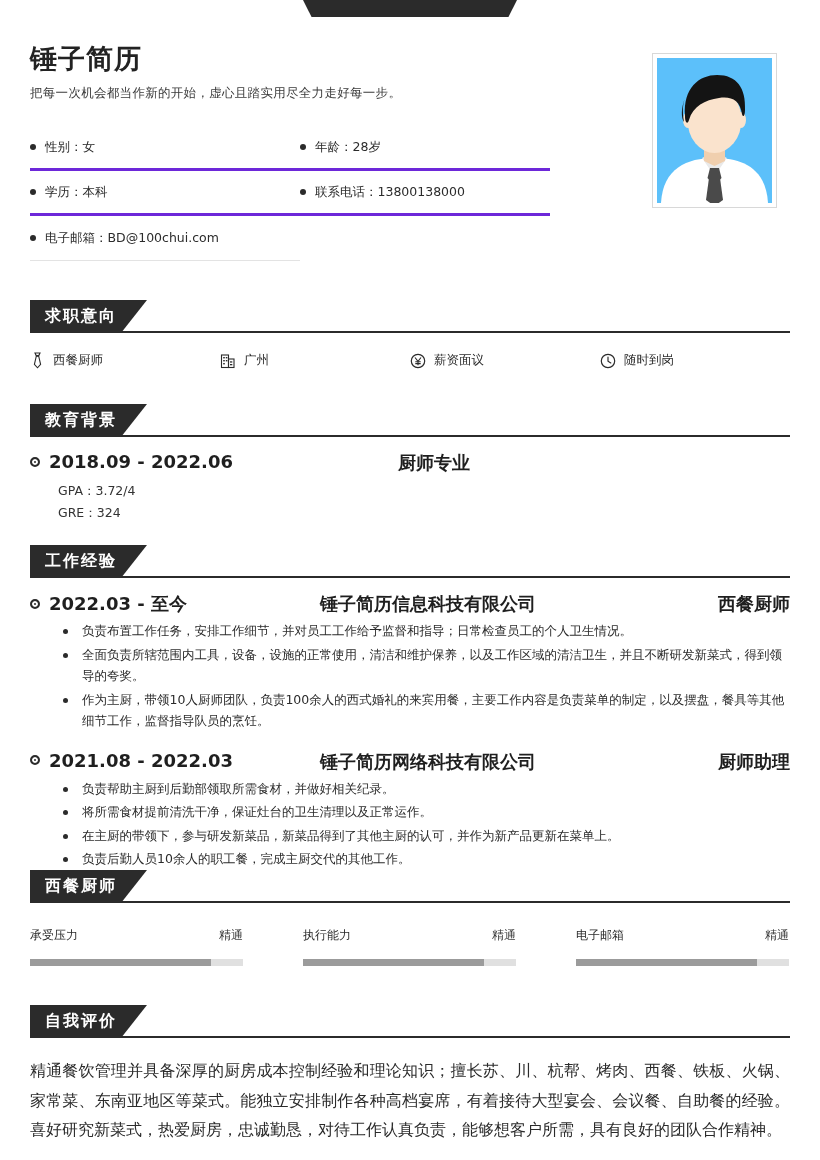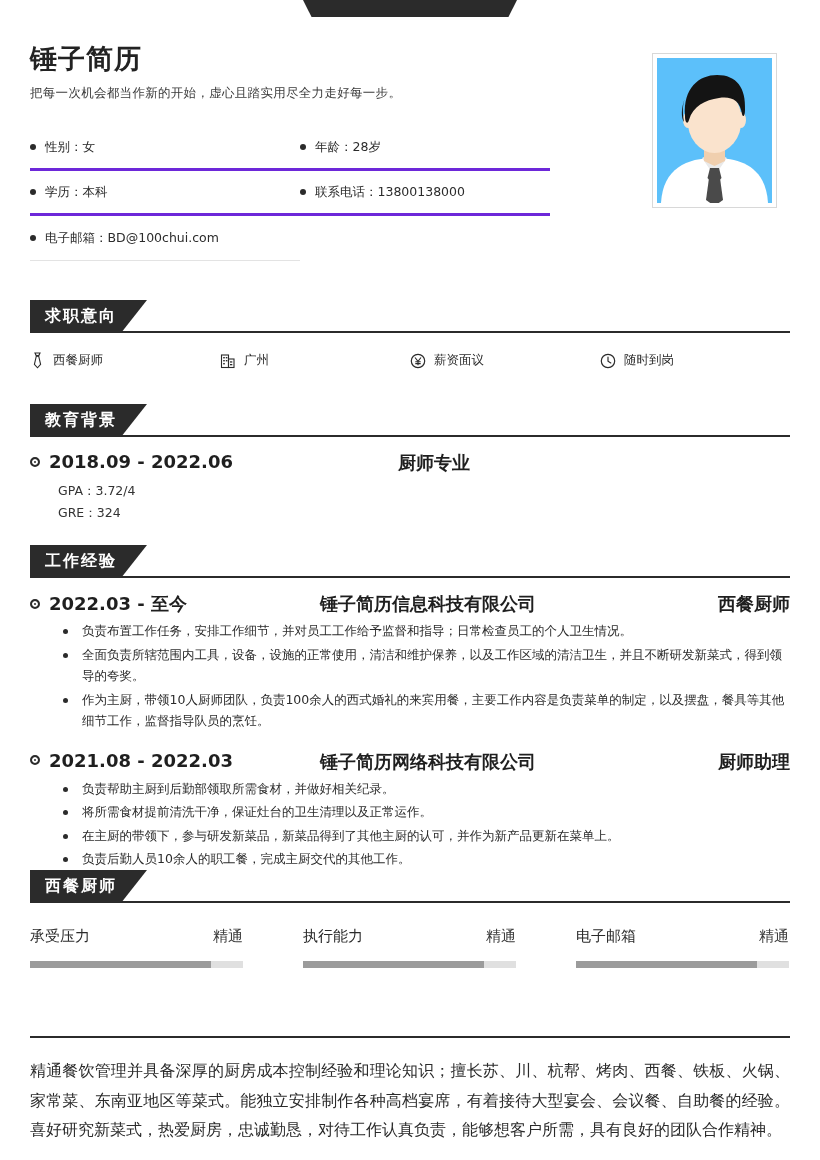--- a/index.html
+++ b/index.html
@@ -191,21 +191,21 @@
     margin-top: 24px;
     gap: 60px;
   }
   .skill {
     width: 213px;
   }
   .skill-top {
     display: flex;
     justify-content: space-between;
     align-items: baseline;
-    font-size: 15px;
+    font-size: 12px;
     color: #2b2b2b;
   }
   .skill-level { color: #3a3a3a; }
   .skill-track {
     margin-top: 15px;
     height: 7px;
     background: #e0e0e0;
     width: 100%;
   }
   .skill-fill {
@@ -443,17 +443,18 @@
           <div class="skill-fill" style="width:85%"></div>
         </div>
       </div>
 
     </div>
   </div>
 
   <div class="section" style="top:1005px;">
     <div class="sec-head">
       <div class="sec-rule"></div>
+      <div class="sec-tag">自我评价</div>
     </div>
     <div class="eval-text">精通餐饮管理并具备深厚的厨房成本控制经验和理论知识；擅长苏、川、杭帮、烤肉、西餐、铁板、火锅、家常菜、东南亚地区等菜式。能独立安排制作各种高档宴席，有着接待大型宴会、会议餐、自助餐的经验。喜好研究新菜式，热爱厨房，忠诚勤恳，对待工作认真负责，能够想客户所需，具有良好的团队合作精神。</div>
   </div>
 
 </div>
 
 </body></html>

